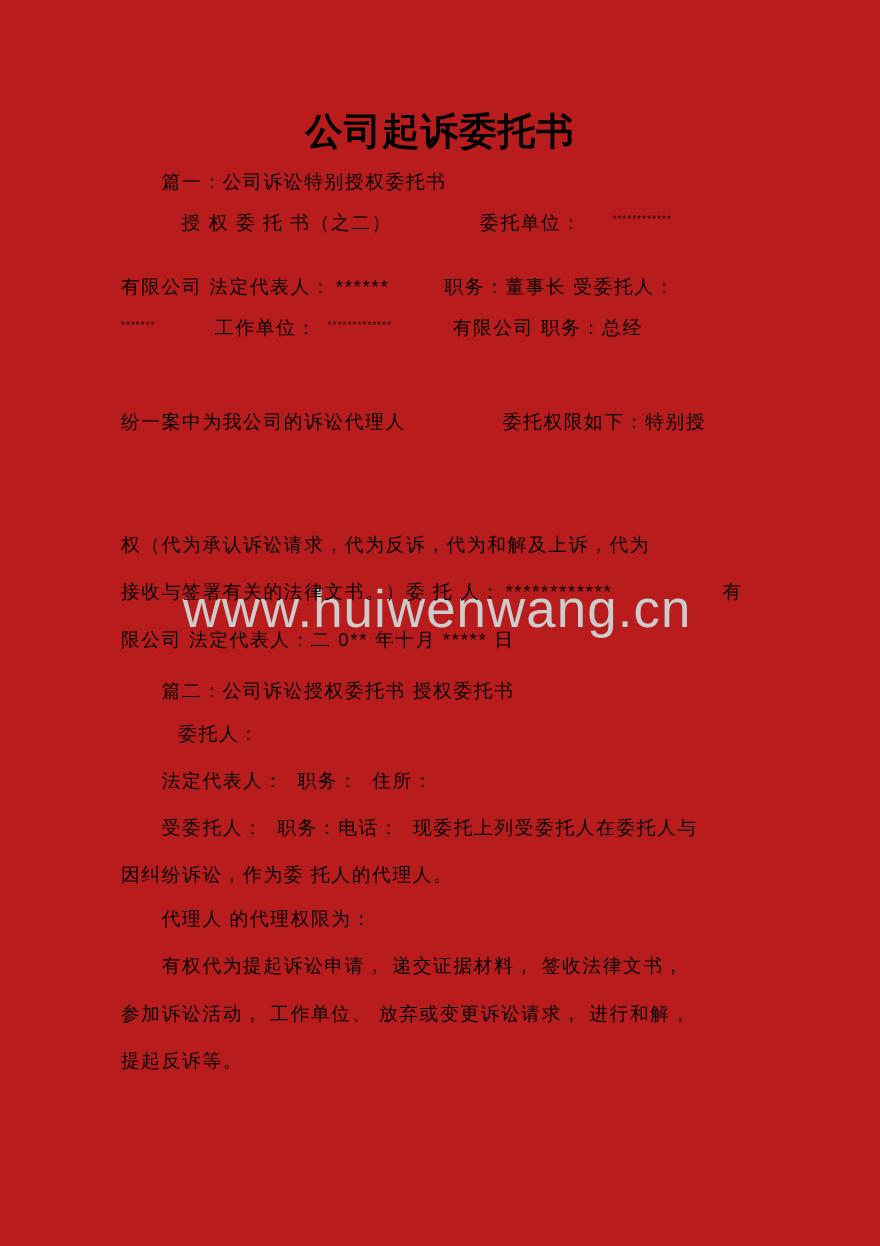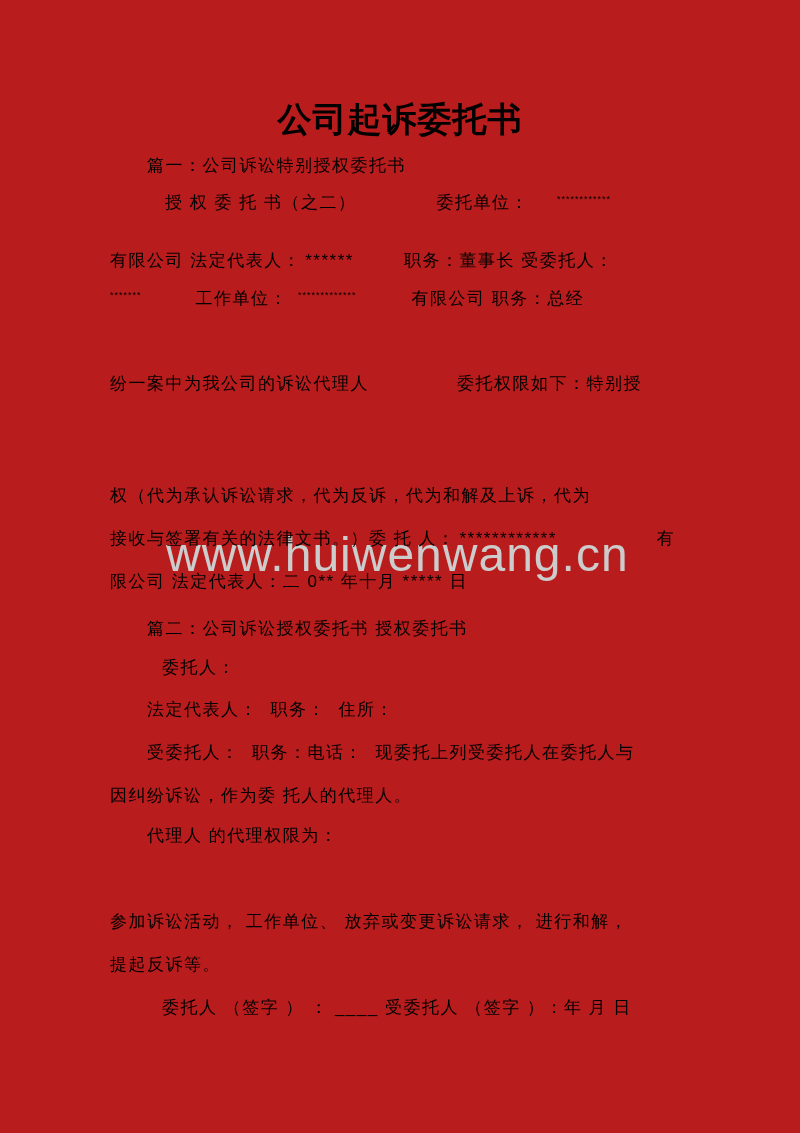--- a/index.html
+++ b/index.html
@@ -64,17 +64,17 @@
       <div class="line" style="top: 373px; left: 110px;"><span class="seg">纷一案中为我公司的诉讼代理人</span><span class="seg" style="margin-left: 88px;">委托权限如下：特别授</span></div>
       <div class="line" style="top: 485px; left: 110px;"><span class="seg">权（代为承认诉讼请求，代为反诉，代为和解及上诉，代为</span></div>
       <div class="line" style="top: 528px; left: 110px;"><span class="seg">接收与签署有关的法律文书。）委 托 人：</span><span class="seg" style="margin-left: 4px;">************</span><span class="seg" style="margin-left: 100px;">有</span></div>
       <div class="line" style="top: 571px; left: 110px;"><span class="seg">限公司 法定代表人：二 0** 年十月 ***** 日</span></div>
       <div class="line" style="top: 618px; left: 147px;"><span class="seg">篇二：公司诉讼授权委托书 授权委托书</span></div>
       <div class="line" style="top: 657px; left: 162px;"><span class="seg">委托人：</span></div>
       <div class="line" style="top: 699px; left: 147px;"><span class="seg">法定代表人：  职务：  住所：</span></div>
       <div class="line" style="top: 785px; left: 110px;"><span class="seg">因纠纷诉讼，作为委 托人的代理人。</span></div>
       <div class="line" style="top: 742px; left: 147px;"><span class="seg">受委托人：  职务：电话：  现委托上列受委托人在委托人与</span></div>
       <div class="line" style="top: 825px; left: 147px;"><span class="seg">代理人 的代理权限为：</span></div>
+      <div class="line" style="top: 868px; left: 147px;"><span class="seg">有权代为提起诉讼申请， 递交证据材料， 签收法律文书，</span></div>
       <div class="line" style="top: 911px; left: 110px;"><span class="seg">参加诉讼活动， 工作单位、 放弃或变更诉讼请求， 进行和解，</span></div>
       <div class="line" style="top: 954px; left: 110px;"><span class="seg">提起反诉等。</span></div>
-      <div class="line" style="top: 997px; left: 162px;"><span class="seg">委托人 （签字 ） ： ____ 受委托人 （签字 ）：年 月 日</span></div>
     </div>
 </div>
 
 </body></html>

